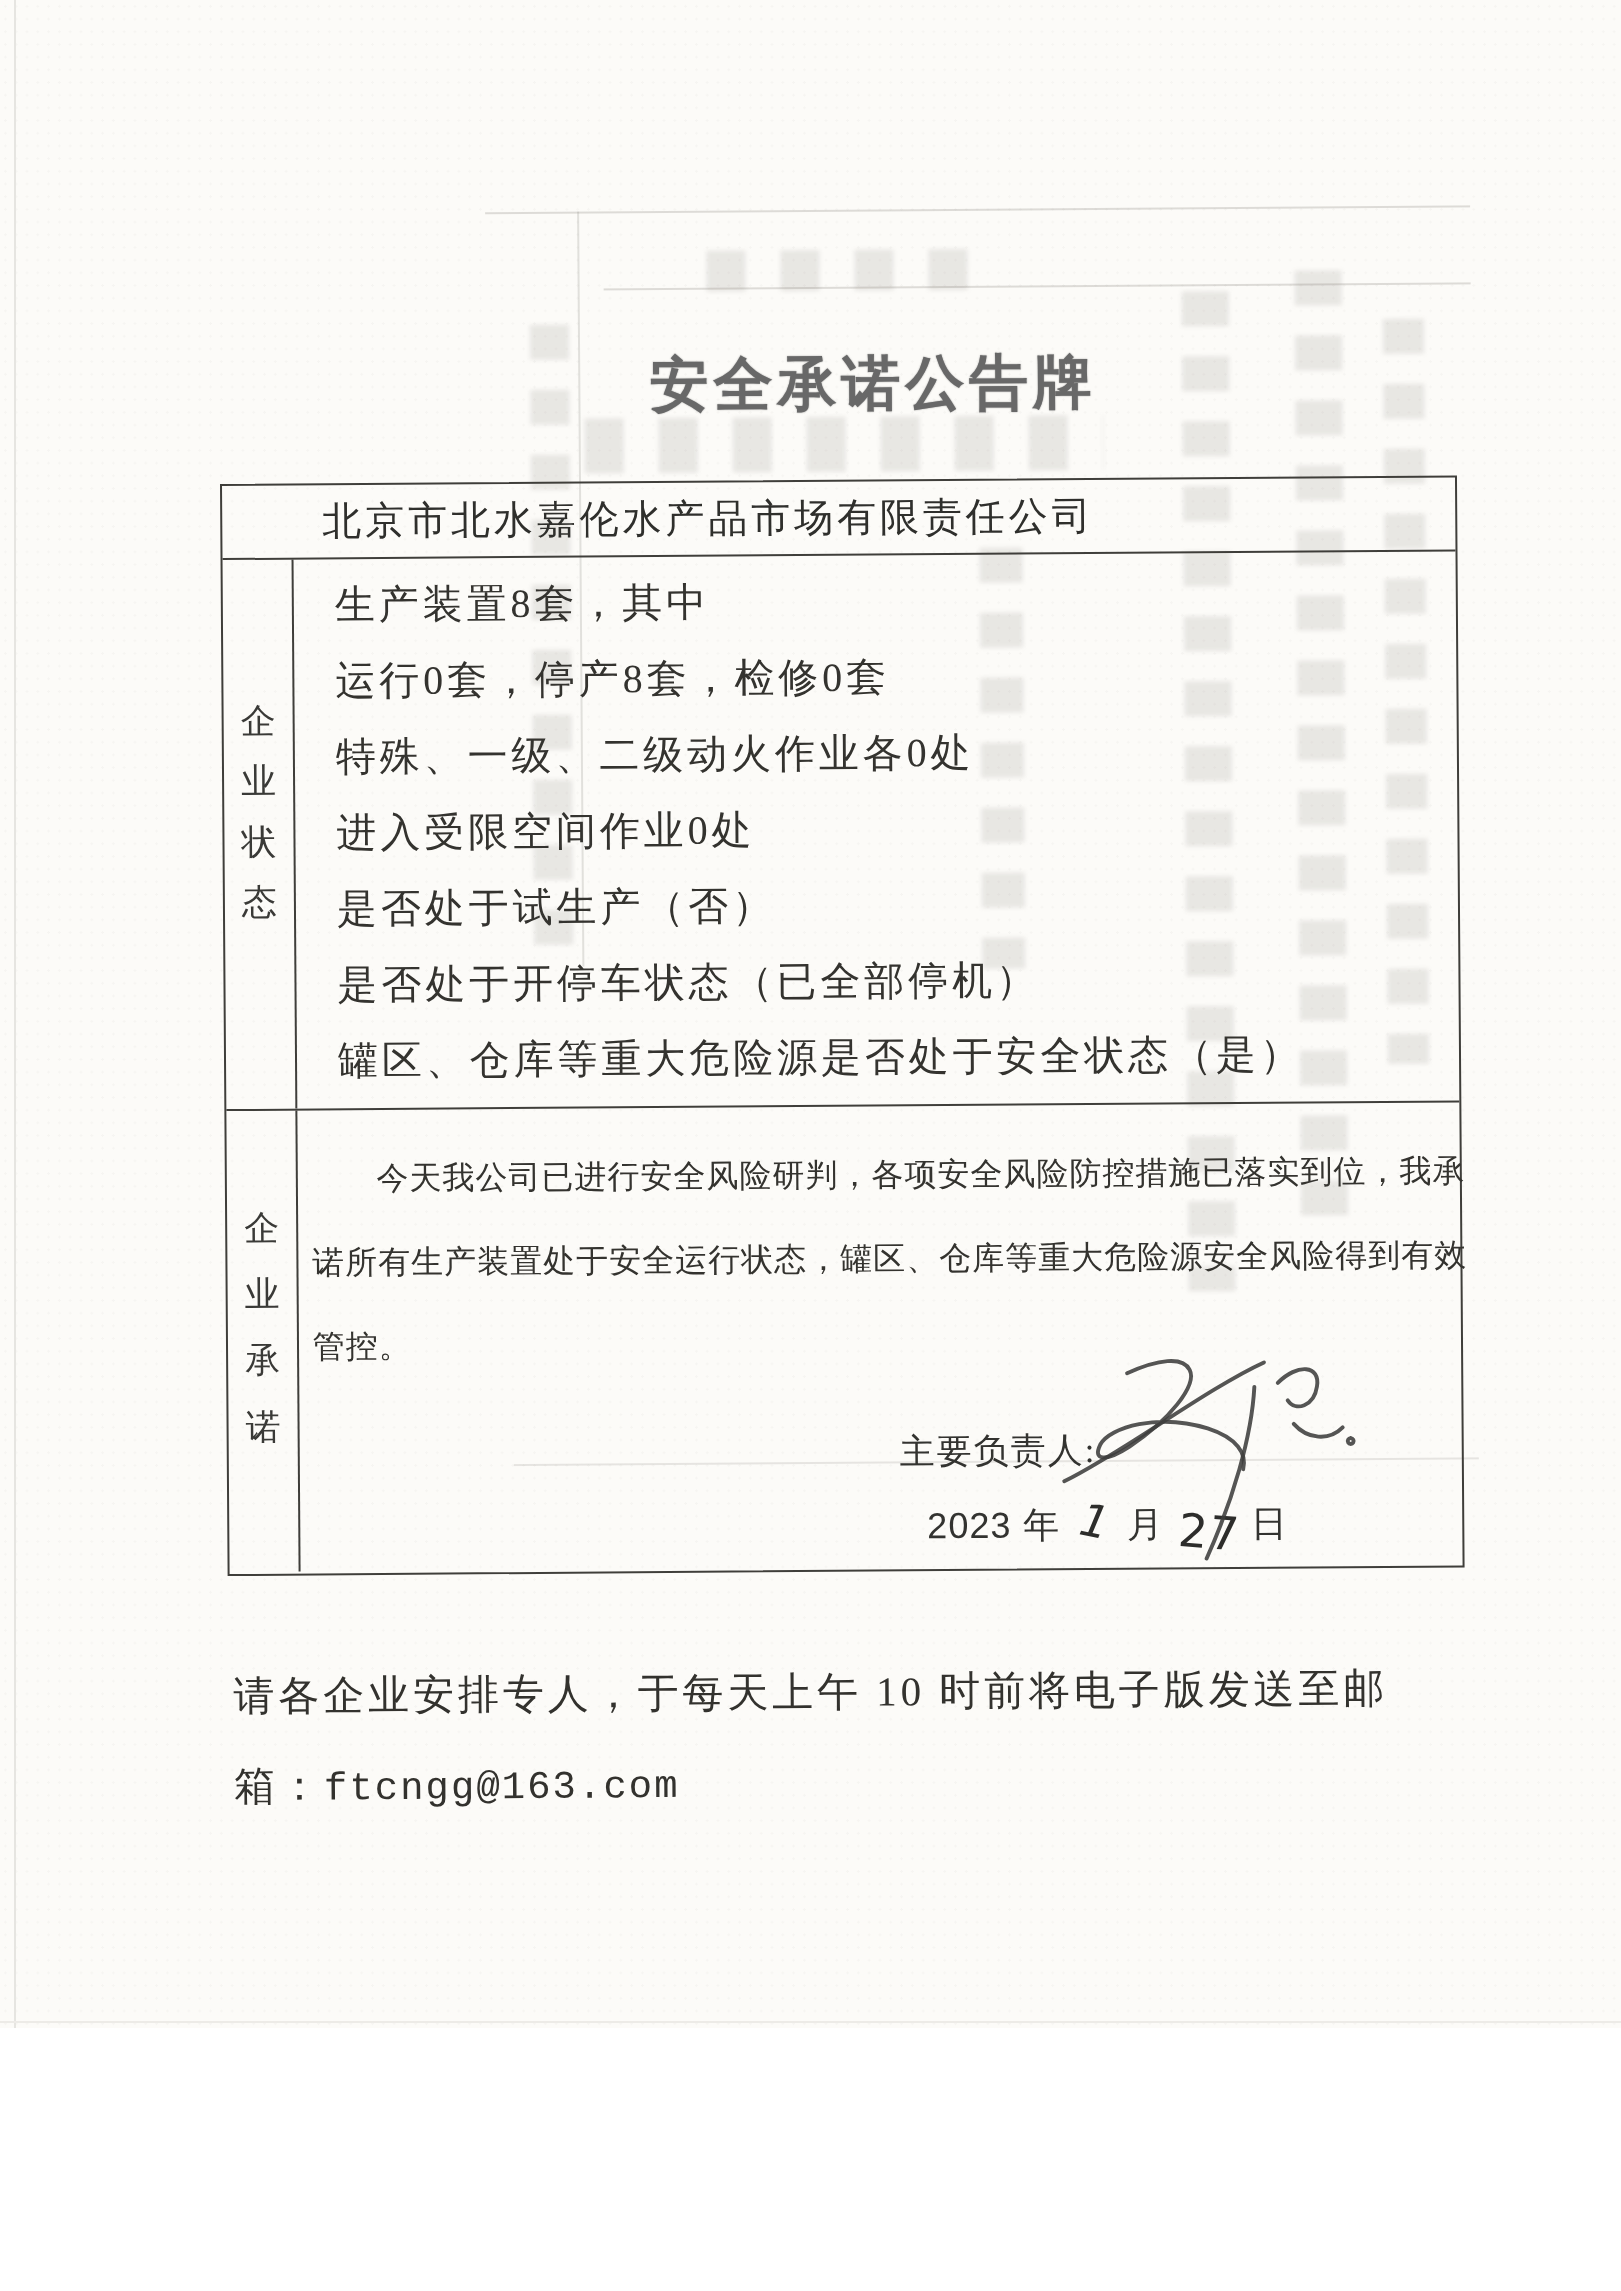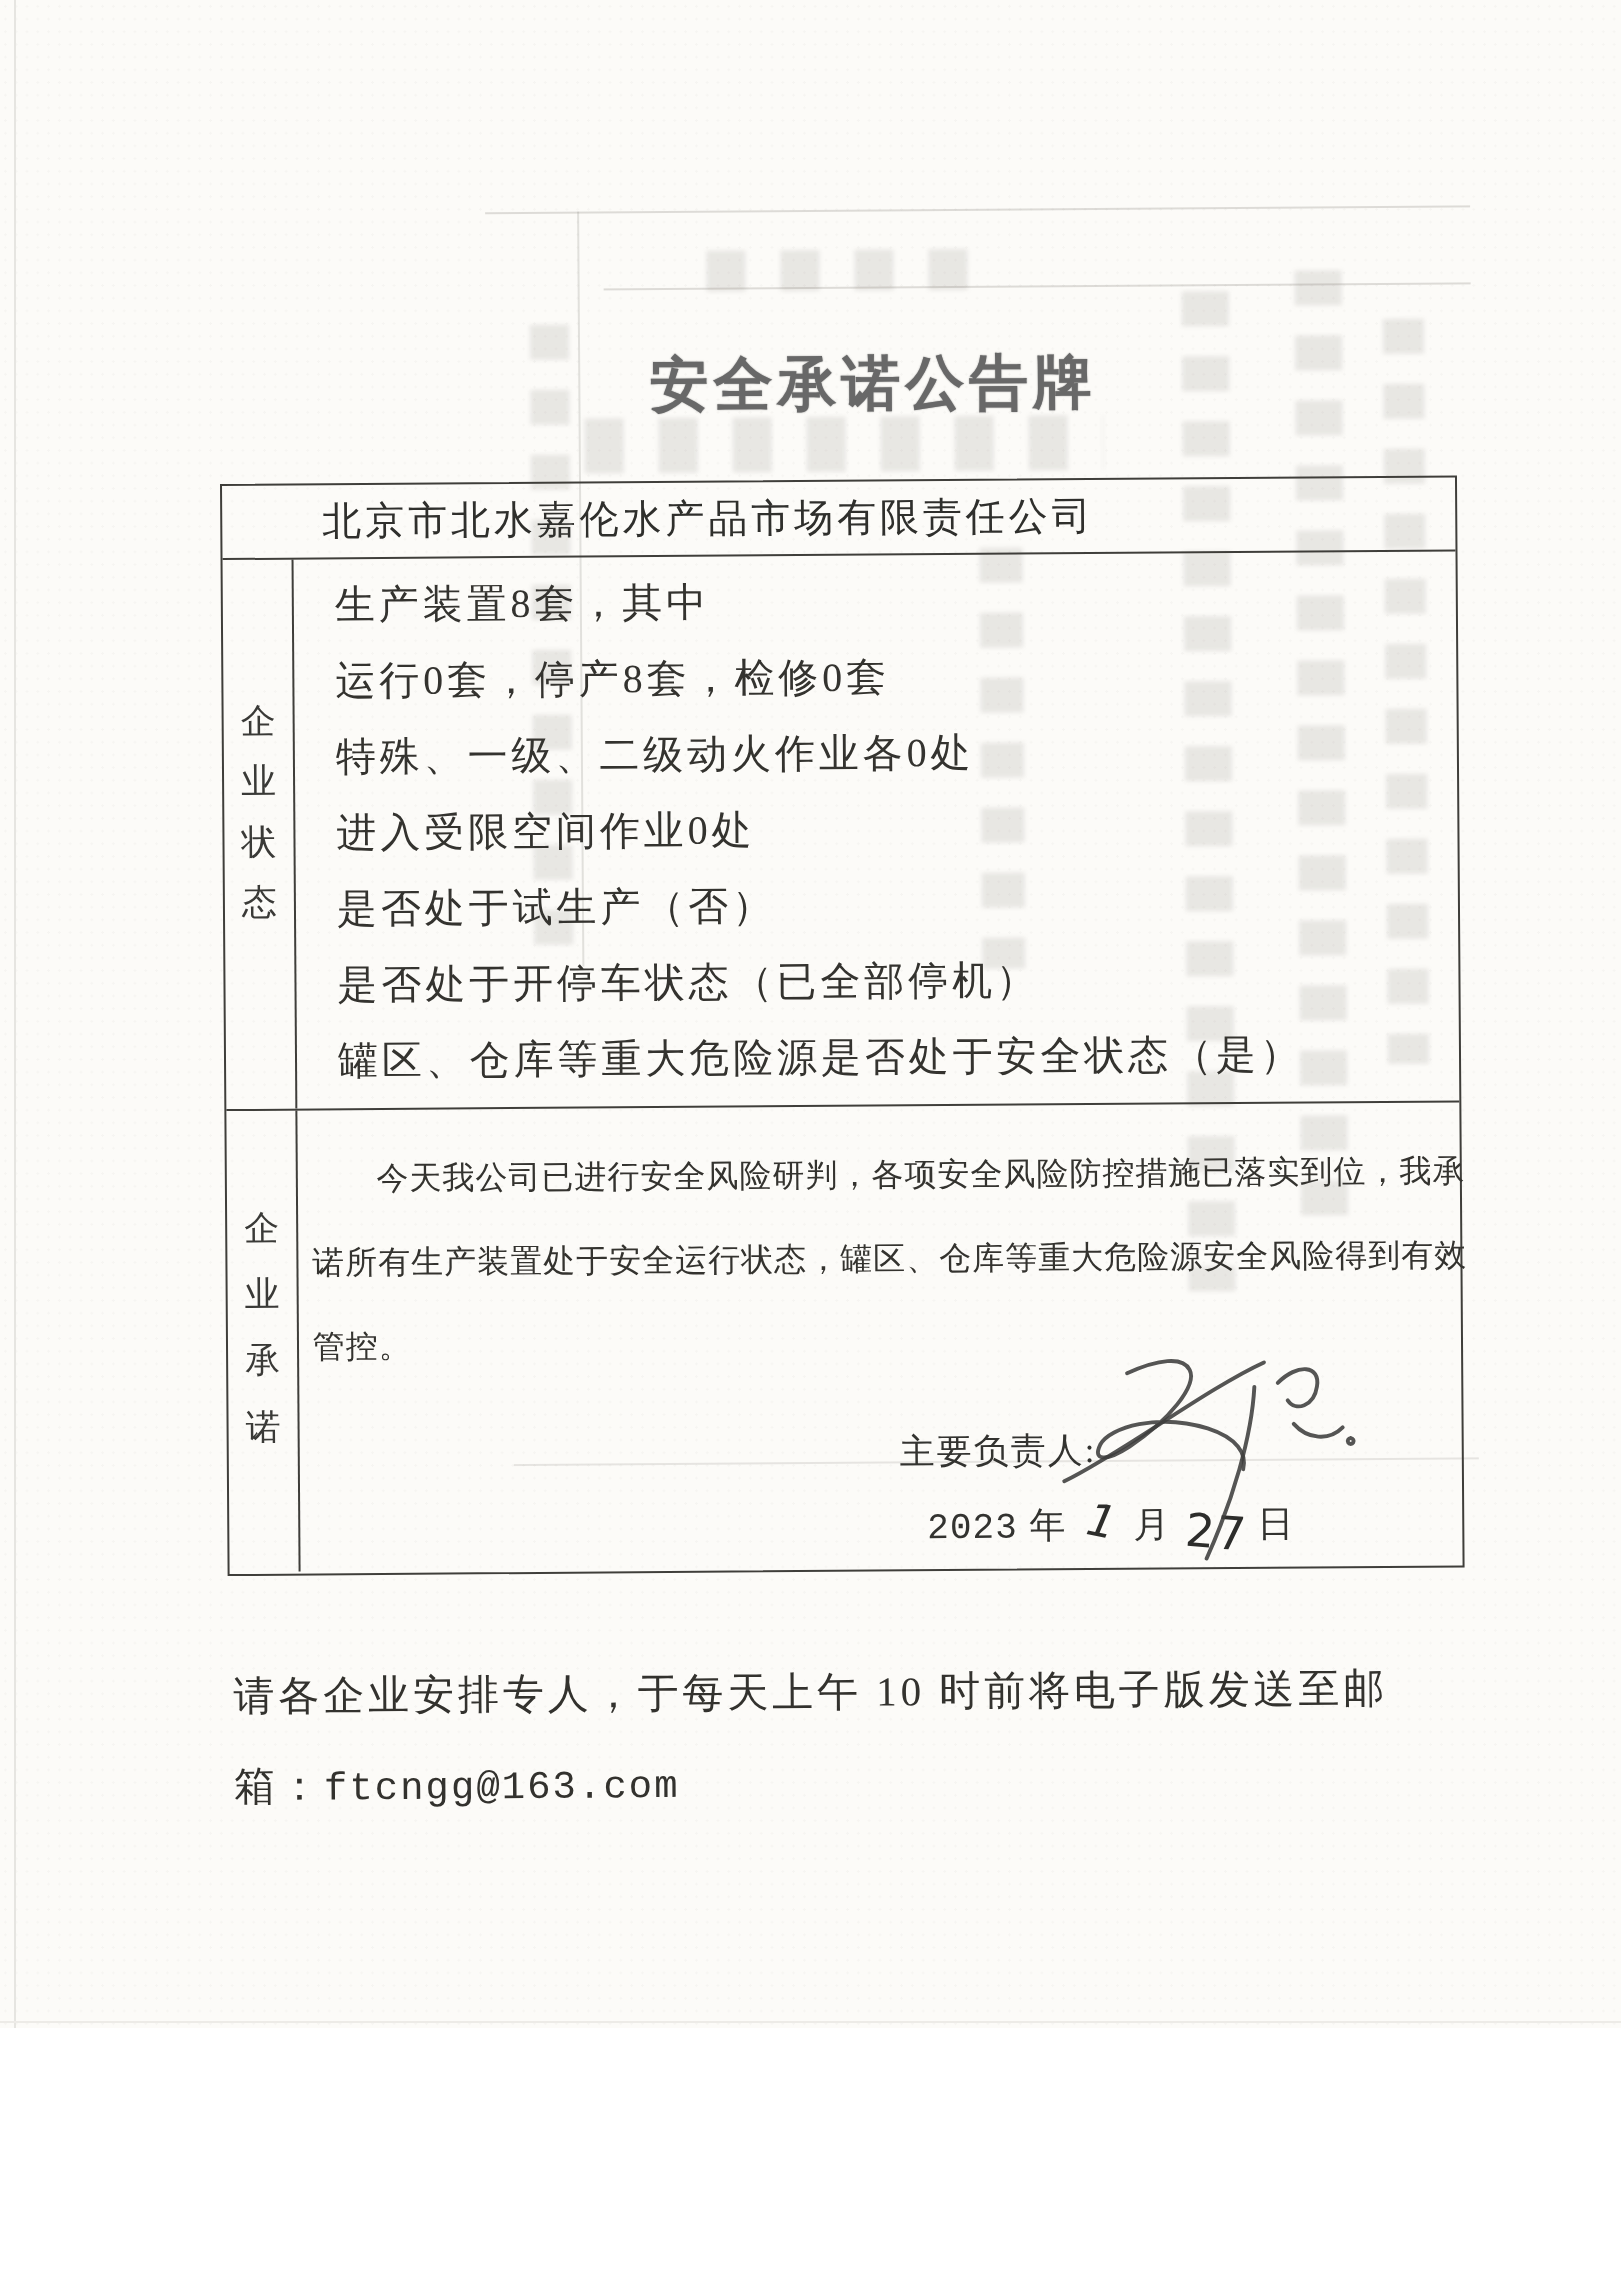--- a/index.html
+++ b/index.html
@@ -60,21 +60,21 @@
   .status-content{flex:1 1 auto;box-sizing:border-box;padding:7.8px 0 0 41px;font-size:40px;color:#34332f;}
   .status-line{height:76px;display:flex;align-items:center;letter-spacing:3.9px;white-space:nowrap;}
 
   .commit-content{flex:1 1 auto;position:relative;box-sizing:border-box;
     padding:25.5px 29px 0 13.7px;font-size:32px;color:#34332f;}
   .commit-line{line-height:84px;letter-spacing:1px;white-space:nowrap;}
   .commit-line.first{padding-left:65px;}
 
   .signer-row{position:absolute;left:600px;top:322px;font-size:35px;letter-spacing:2px;color:#333330;white-space:nowrap;}
   .date-row{position:absolute;left:627px;top:389px;font-size:36px;letter-spacing:2px;color:#333330;white-space:nowrap;}
-  .date-year{font-family:Liberation Mono, monospace;letter-spacing:1px;margin-right:7.8px;}
+  .date-year{font-family:Liberation Sans, sans-serif;letter-spacing:1px;margin-right:7.8px;}
   .date-unit{margin:0 3.9px;}
   .hand{display:inline-block;font-family:"DejaVu Sans","Liberation Sans",sans-serif;color:#2d2d2b;}
   .hand-month{font-size:45px;font-style:italic;transform:rotate(12deg);margin:0 11.8px 0 15.7px;}
   .hand-day{font-size:46px;transform:rotate(5deg);position:relative;top:11.8px;letter-spacing:2px;margin:0 5.9px 0 9.8px;}
 
   .signature-svg{position:absolute;left:712px;top:240px;width:353px;height:225px;pointer-events:none;}
   .signature-svg path{fill:none;stroke:#3e3e3c;stroke-width:4;stroke-linecap:round;opacity:0.88;}
 
   
   .footer-note{position:absolute;left:228px;top:1668px;font-size:41px;letter-spacing:3.9px;color:#33322e;}

